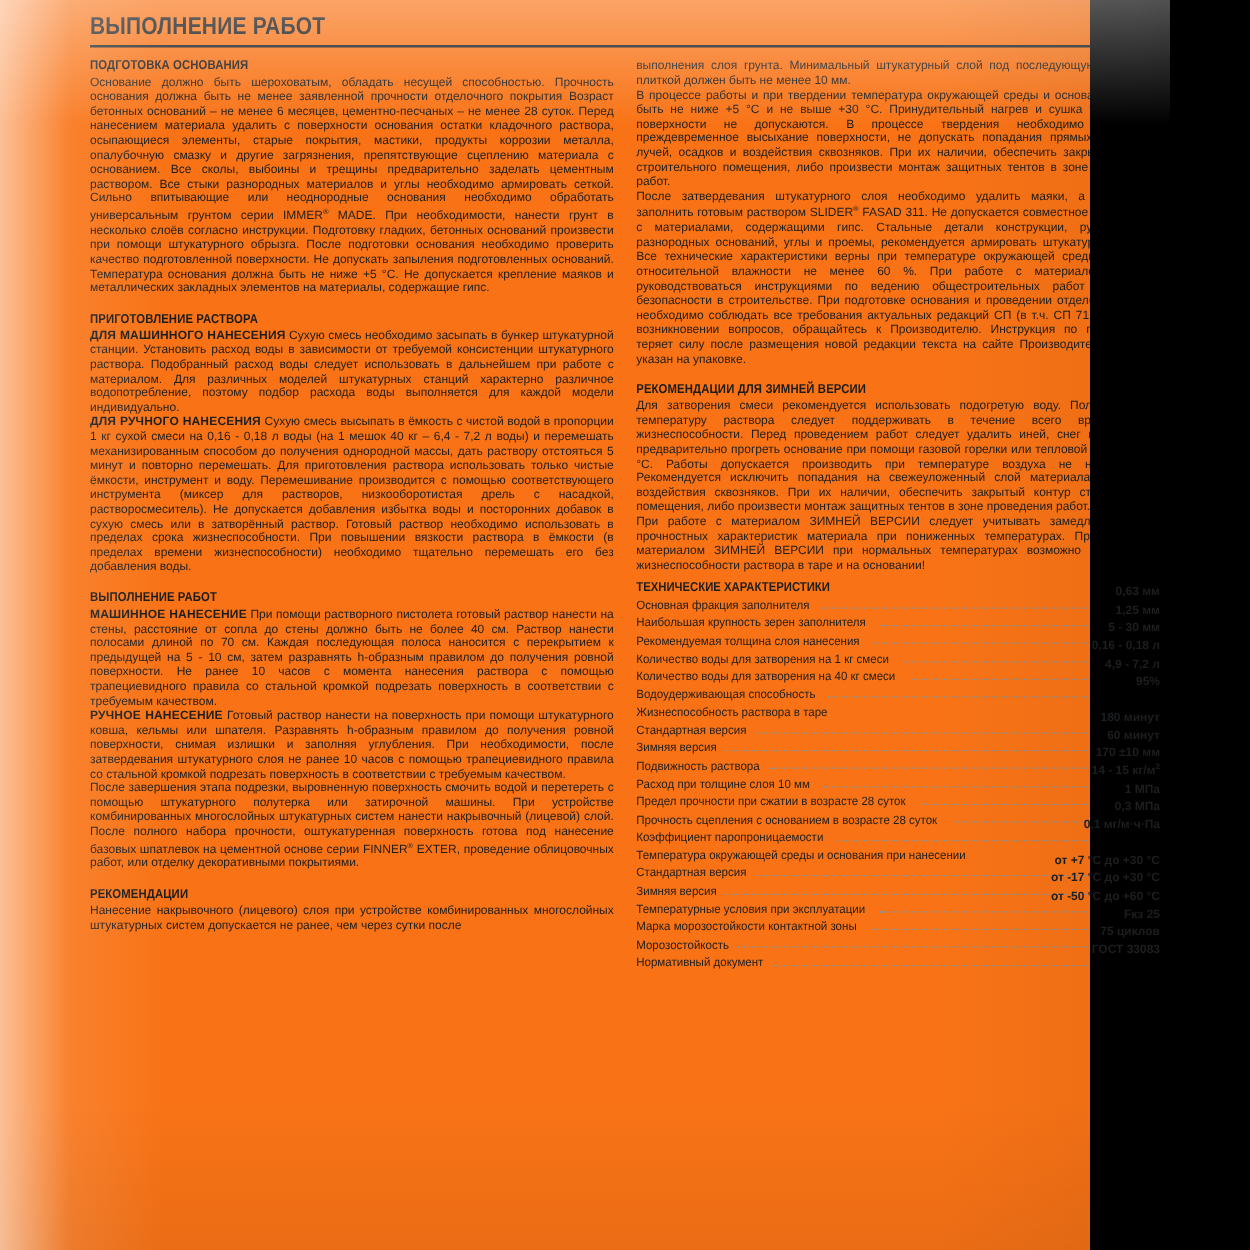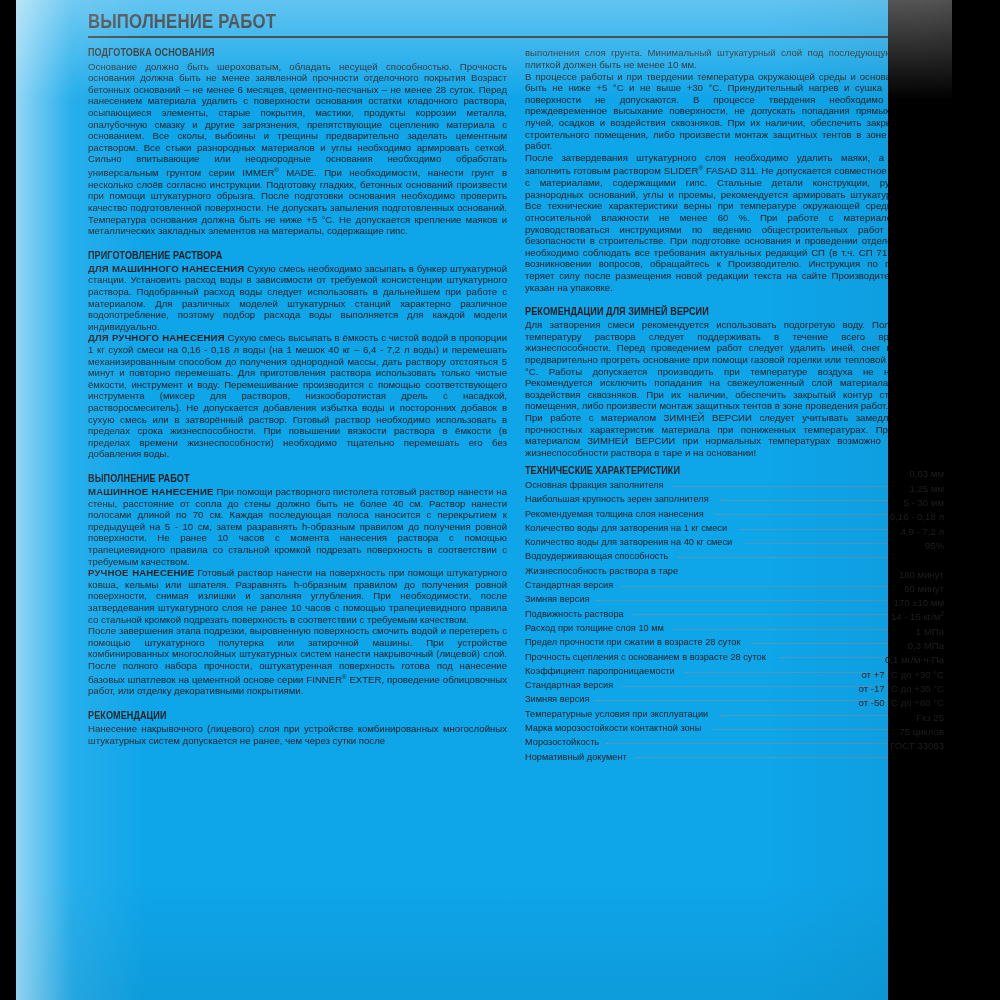--- a/index.html
+++ b/index.html
@@ -3,22 +3,22 @@
 <meta charset="utf-8">
 <style>
   html,body{margin:0;padding:0;}
   body{
     width:1000px;height:1000px;overflow:hidden;
     background:#000;
     font-family:"Liberation Sans","DejaVu Sans",sans-serif;
     -webkit-font-smoothing:antialiased;
   }
   #page{
-    position:absolute;left:16px;top:0;width:936px;height:1000px;
-    background:#0ea5e9;
+    position:absolute;left:0;top:0;width:936px;height:1000px;
+    background:#f97316;
     box-sizing:border-box;
   }
   
   #page:after{
     content:"";position:absolute;inset:0;pointer-events:none;
     background:
       linear-gradient(90deg, rgba(255,255,255,.55) 0%, rgba(255,255,255,.10) 6%, rgba(255,255,255,0) 14%,
                       rgba(0,0,0,0) 80%, rgba(0,0,0,.05) 97%, rgba(0,0,0,.10) 100%),
       linear-gradient(180deg, rgba(255,255,255,.35) 0%, rgba(255,255,255,0) 10%,
                       rgba(0,0,0,0) 88%, rgba(0,0,0,.06) 100%);
@@ -70,20 +70,21 @@
     line-height:11px;
   }
   .spec-dots{
     flex:1;border-bottom:1px dotted #8d8e8f;
     margin:0 2px 3.2px 0;height:1px;min-width:6px;
   }
   .spec-value{
     position:absolute;right:0;bottom:10.5px;
     font-size:9.6px;color:#1d1e20;white-space:nowrap;z-index:2;
     line-height:11px;
+    font-weight:bold;
   }
   .spec-row.head .spec-label{font-weight:bold;font-size:10.3px;transform:scaleX(.88);}
   .spec-row.head .spec-dots{border-bottom:none;}
   .spec-row.nodots .spec-dots{border-bottom:none;}
   .sup{font-size:6.5px;vertical-align:super;}
 </style>
 </head>
 <body>
 
 <div id="page">
@@ -191,20 +192,24 @@
               <div class="spec-row">
                 <span class="spec-label">Прочность сцепления с основанием в возрасте 28 суток</span>
                 <span class="spec-dots"></span>
                 <span class="spec-value">0,3 МПа</span>
               </div>
               <div class="spec-row">
                 <span class="spec-label">Коэффициент паропроницаемости</span>
                 <span class="spec-dots"></span>
                 <span class="spec-value">0,1 мг/м·ч·Па</span>
               </div>
+              <div class="spec-row nodots">
+                <span class="spec-label">Температура окружающей среды и основания при нанесении</span>
+                <span class="spec-dots"></span>
+              </div>
               <div class="spec-row">
                 <span class="spec-label">Стандартная версия</span>
                 <span class="spec-dots"></span>
                 <span class="spec-value">от +7 °С до +30 °С</span>
               </div>
               <div class="spec-row">
                 <span class="spec-label">Зимняя версия</span>
                 <span class="spec-dots"></span>
                 <span class="spec-value">от -17 °С до +30 °С</span>
               </div>

